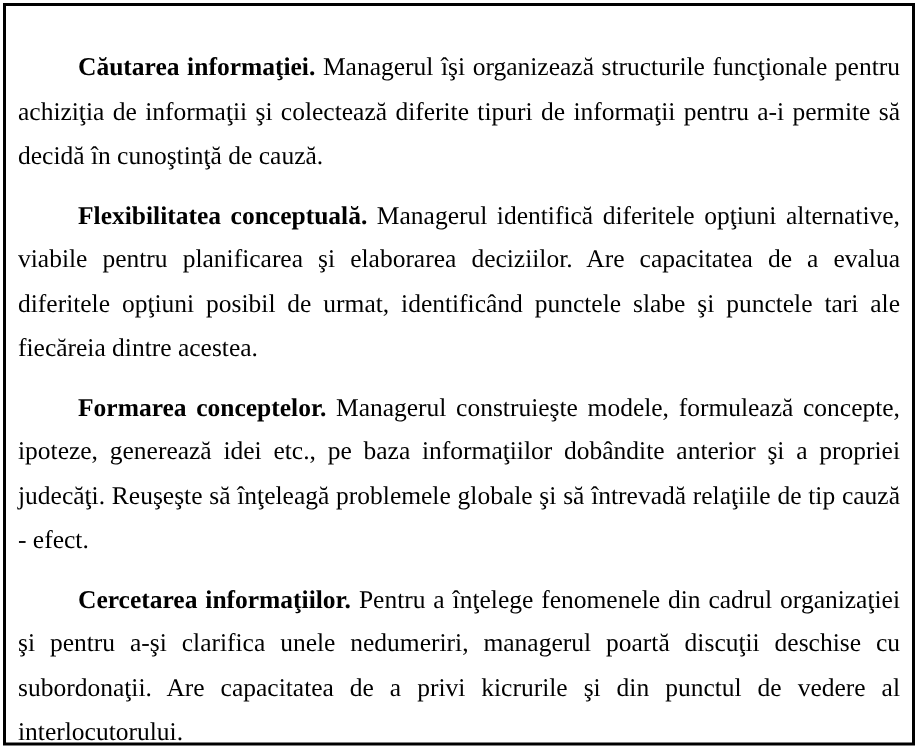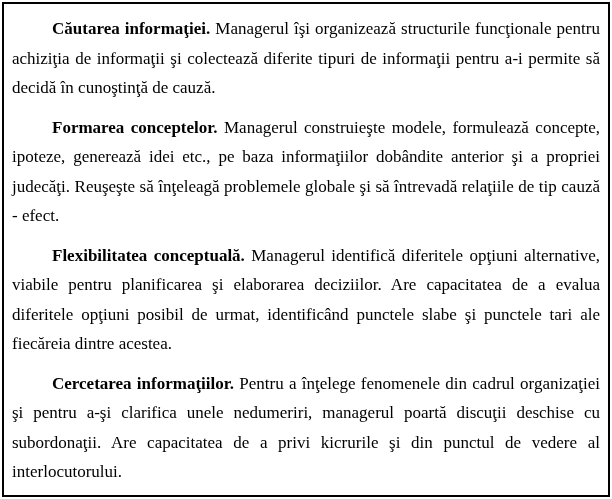--- a/index.html
+++ b/index.html
@@ -26,21 +26,21 @@
     border: 2px solid #000000;
     box-sizing: border-box;
     background: #ffffff;
   }
   .text-box-content {
     position: absolute;
     top: 0;
     left: 0;
     right: 0;
     bottom: 0;
-    padding: 10px 8px 0 8px;
+    padding: 26px 8px 0 8px;
     overflow: hidden;
     border-radius: 11px;
   }
   .text-box-content p {
     margin: 0 0 10px 0;
     font-size: 17px;
     line-height: 29.5px;
     text-align: justify;
     text-indent: 40px;
     color: #000000;
@@ -54,25 +54,25 @@
 
 <div class="page">
   <div class="text-box-frame">
     <div class="text-box-content">
 
       <p>
         <span class="para-heading">Căutarea informaţiei.</span><span> Managerul îşi organizează structurile funcţionale pentru achiziţia de informaţii şi colectează diferite tipuri de informaţii pentru a-i permite să decidă în cunoştinţă de cauză.</span>
       </p>
 
       <p>
-        <span class="para-heading">Formarea conceptelor.</span><span> Managerul construieşte modele, formulează concepte, ipoteze, generează idei etc., pe baza informaţiilor dobândite anterior şi a propriei judecăţi. Reuşeşte să înţeleagă problemele globale şi să întrevadă relaţiile de tip cauză - efect.</span>
+        <span class="para-heading">Flexibilitatea conceptuală.</span><span> Managerul identifică diferitele opţiuni alternative, viabile pentru planificarea şi elaborarea deciziilor. Are capacitatea de a evalua diferitele opţiuni posibil de urmat, identificând punctele slabe şi punctele tari ale fiecăreia dintre acestea.</span>
       </p>
 
       <p>
-        <span class="para-heading">Flexibilitatea conceptuală.</span><span> Managerul identifică diferitele opţiuni alternative, viabile pentru planificarea şi elaborarea deciziilor. Are capacitatea de a evalua diferitele opţiuni posibil de urmat, identificând punctele slabe şi punctele tari ale fiecăreia dintre acestea.</span>
+        <span class="para-heading">Formarea conceptelor.</span><span> Managerul construieşte modele, formulează concepte, ipoteze, generează idei etc., pe baza informaţiilor dobândite anterior şi a propriei judecăţi. Reuşeşte să înţeleagă problemele globale şi să întrevadă relaţiile de tip cauză - efect.</span>
       </p>
 
       <p>
         <span class="para-heading">Cercetarea informaţiilor.</span><span> Pentru a înţelege fenomenele din cadrul organizaţiei şi pentru a-şi clarifica unele nedumeriri, managerul poartă discuţii deschise cu subordonaţii. Are capacitatea de a privi kicrurile şi din punctul de vedere al interlocutorului.</span>
       </p>
 
     </div>
   </div>
 </div>
 

